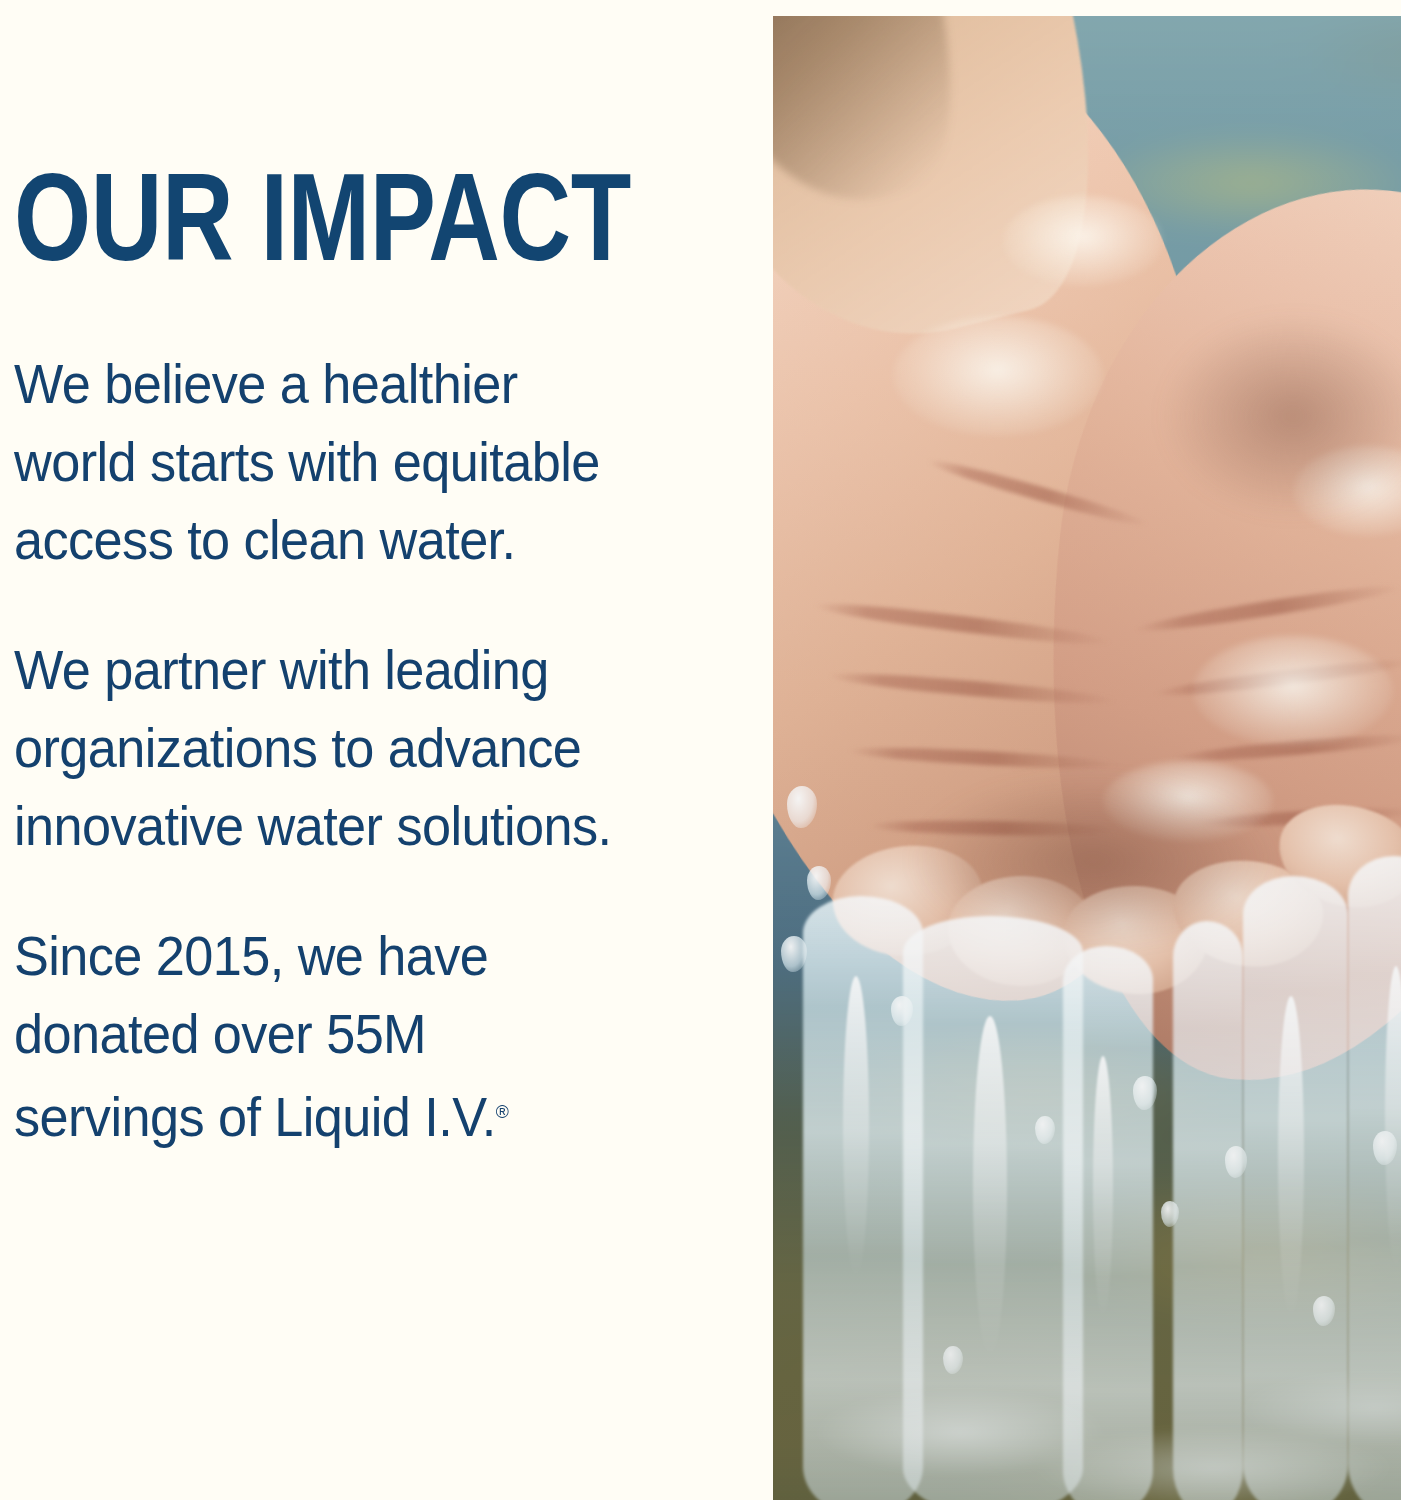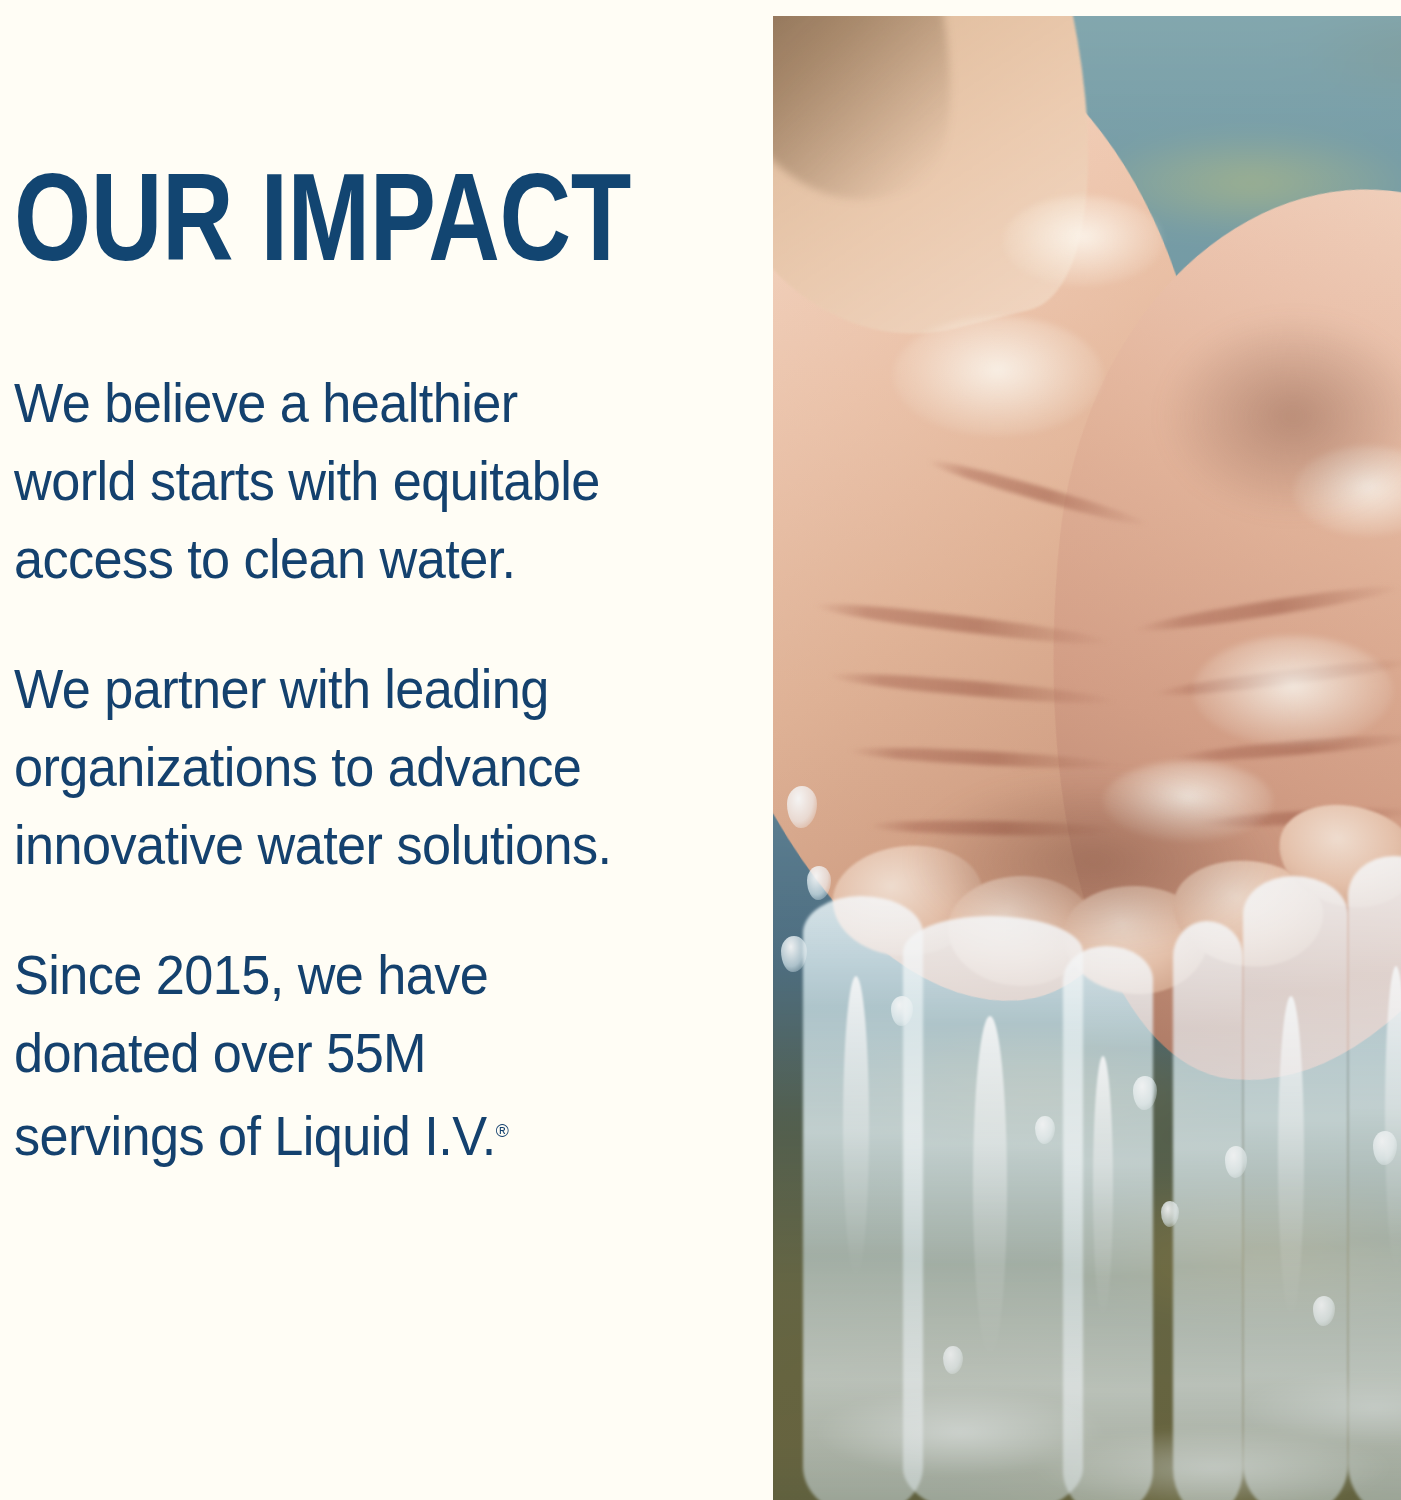--- a/index.html
+++ b/index.html
@@ -42,21 +42,21 @@
     font-weight: 700;
     letter-spacing: -0.5px;
     line-height: 0.92;
     transform: scaleX(0.80);
     transform-origin: left top;
     white-space: nowrap;
   }
 
   .body-copy {
     position: absolute;
-    top: 364px;
+    top: 345px;
     left: 14px;
     width: 640px;
   }
 
   .para {
     margin: 0 0 52px 0;
     color: #14416e;
     font-size: 55px;
     font-weight: 400;
     line-height: 78px;

